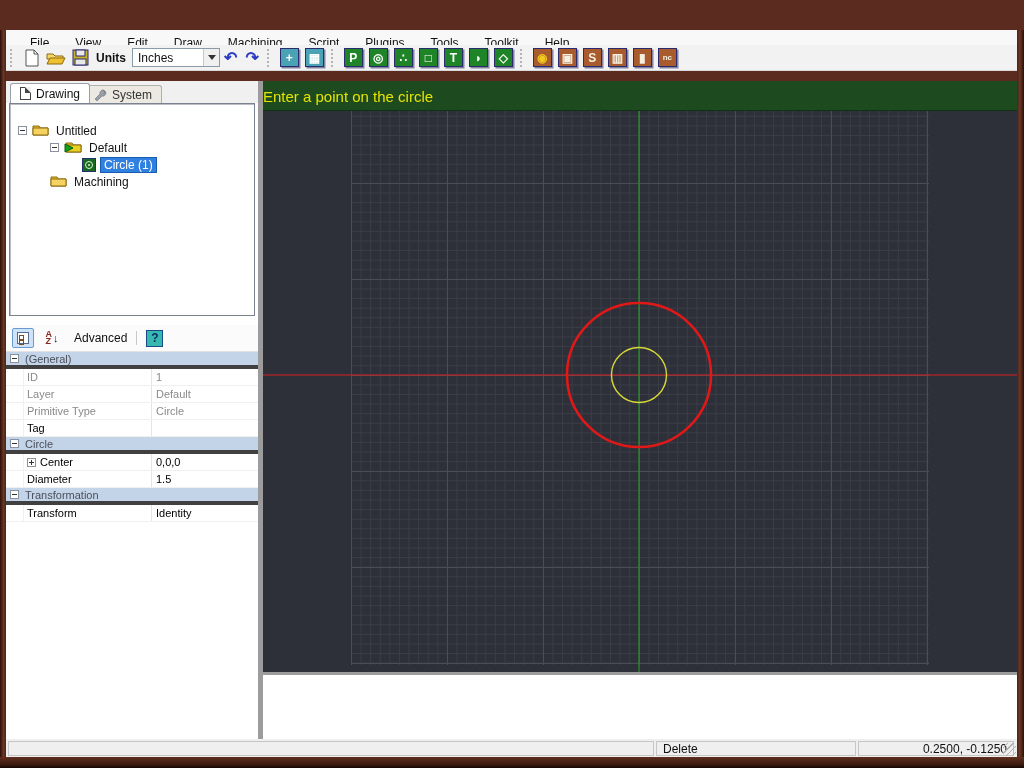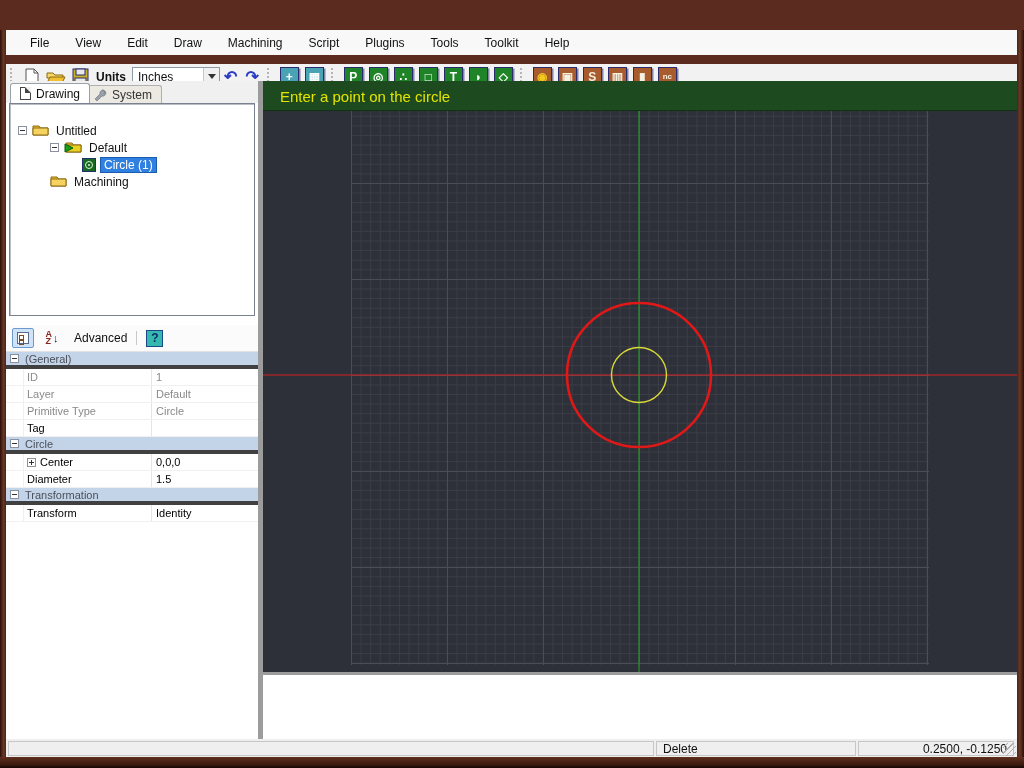--- a/index.html
+++ b/index.html
@@ -36,21 +36,21 @@
   .frame-right{ position:absolute; right:0; top:30px; width:7px; bottom:0; background:linear-gradient(90deg,#4a2315,#6b3826 40%,#2a0f08); }
   .frame-bottom{ position:absolute; left:0; bottom:0; width:1024px; height:11px;
     background:linear-gradient(180deg,#5f2f1e,#3a1a0e 70%,#120604); }
 
   
   .menubar { position:absolute; left:6px; top:30px; width:1011px; height:25px;
     background:#f8f8f8; display:flex; align-items:center; padding-left:14px; }
   .menu-item { font-size:12px; color:#111; padding:4px 10px; margin-right:6px; cursor:default; }
 
   
-  .toolbar { position:absolute; left:6px; top:64px; width:1011px; height:26px;
+  .toolbar { position:absolute; left:6px; top:45px; width:1011px; height:26px;
     background:#f2f2f2; border-bottom:1px solid #d8d8d8; display:flex; align-items:center; }
   .grip { width:4px; height:18px; border-left:2px dotted #b5b5b5; margin:0 6px 0 4px; }
   .tb-icon { width:20px; height:20px; margin:0 2px; display:flex; align-items:center; justify-content:center; cursor:default; }
   .std-icon svg { display:block; }
   .sq-icon { width:19px; height:19px; margin:0 3px; border:1px solid #2a2a6e;
     box-shadow:1.5px 1.5px 0 rgba(40,40,100,.55); display:flex; align-items:center; justify-content:center;
     color:#fff; font-size:12px; font-weight:bold; cursor:default; }
   .teal { background:#4aa3b5; }
   .green { background:#1e8427; }
   .brown { background:#a85c2e; color:#f5f0e0; }
@@ -126,21 +126,21 @@
   .canvas { position:absolute; left:263px; top:81px; width:754px; height:591px; background:#2d3038; overflow:hidden; cursor:crosshair; }
   .canvas-grid { position:absolute; left:88px; top:6px; width:578px; height:578px;
     background-image:
       linear-gradient(to right,#4a4d55 1px,transparent 1px),
       linear-gradient(to bottom,#4a4d55 1px,transparent 1px),
       linear-gradient(to right,#3a3d45 1px,transparent 1px),
       linear-gradient(to bottom,#3a3d45 1px,transparent 1px);
     background-size:96px 96px,96px 96px,9.6px 9.6px,9.6px 9.6px; }
   .canvas svg { position:absolute; left:0; top:0; }
   .canvas-banner { position:absolute; left:0; top:0; width:754px; height:30px; background:#1d4a1e;
-    display:flex; align-items:center; padding-left:17px; z-index:3;
+    display:flex; align-items:center; z-index:3;
     box-shadow:inset 0 -1px 0 rgba(0,0,0,.35); }
   .banner-text { color:#e4e400; font-size:15px; }
 
   .bottom-panel { position:absolute; left:263px; top:675px; width:754px; height:64px; background:#ffffff; }
 
   
   .statusbar { position:absolute; left:6px; top:739px; width:1011px; height:18px; background:#efefef;
     font-size:12px; color:#111; }
   .scell { position:absolute; top:2px; height:15px; border:1px solid #c6c6c6; background:#efefef;
     display:flex; align-items:center; padding:0 6px; }

